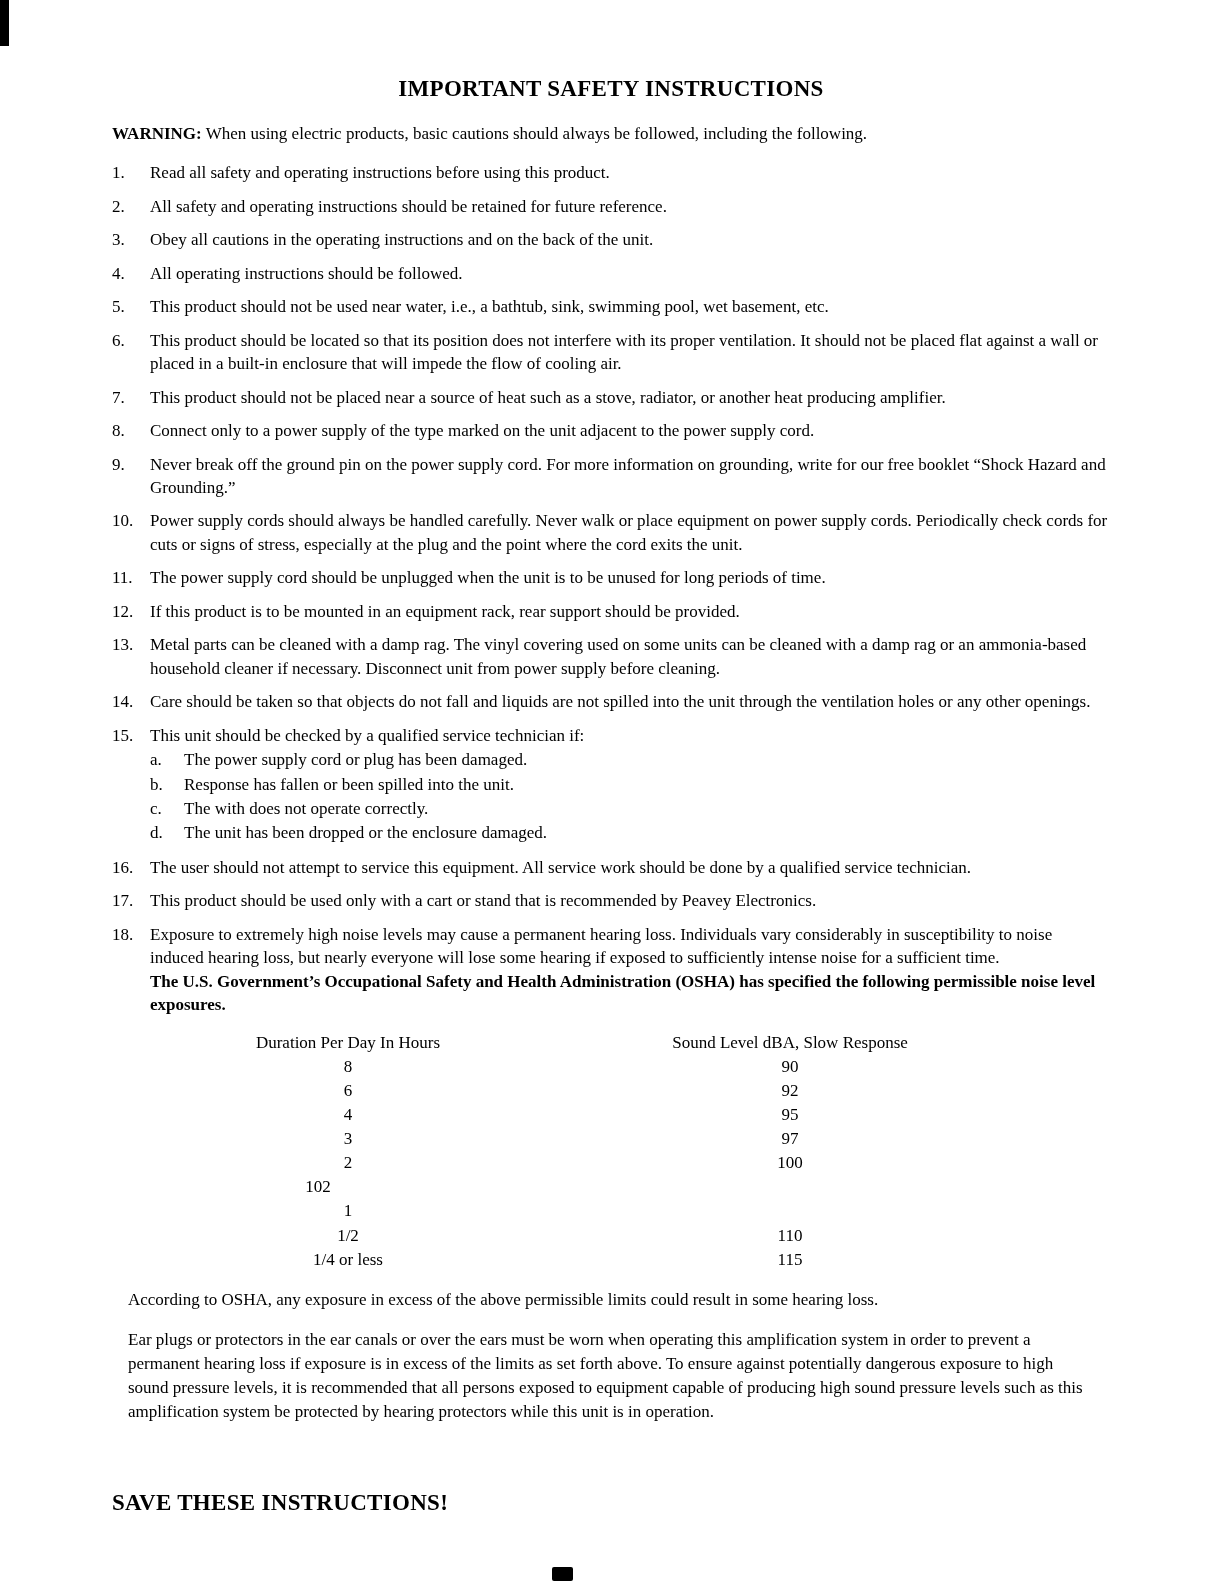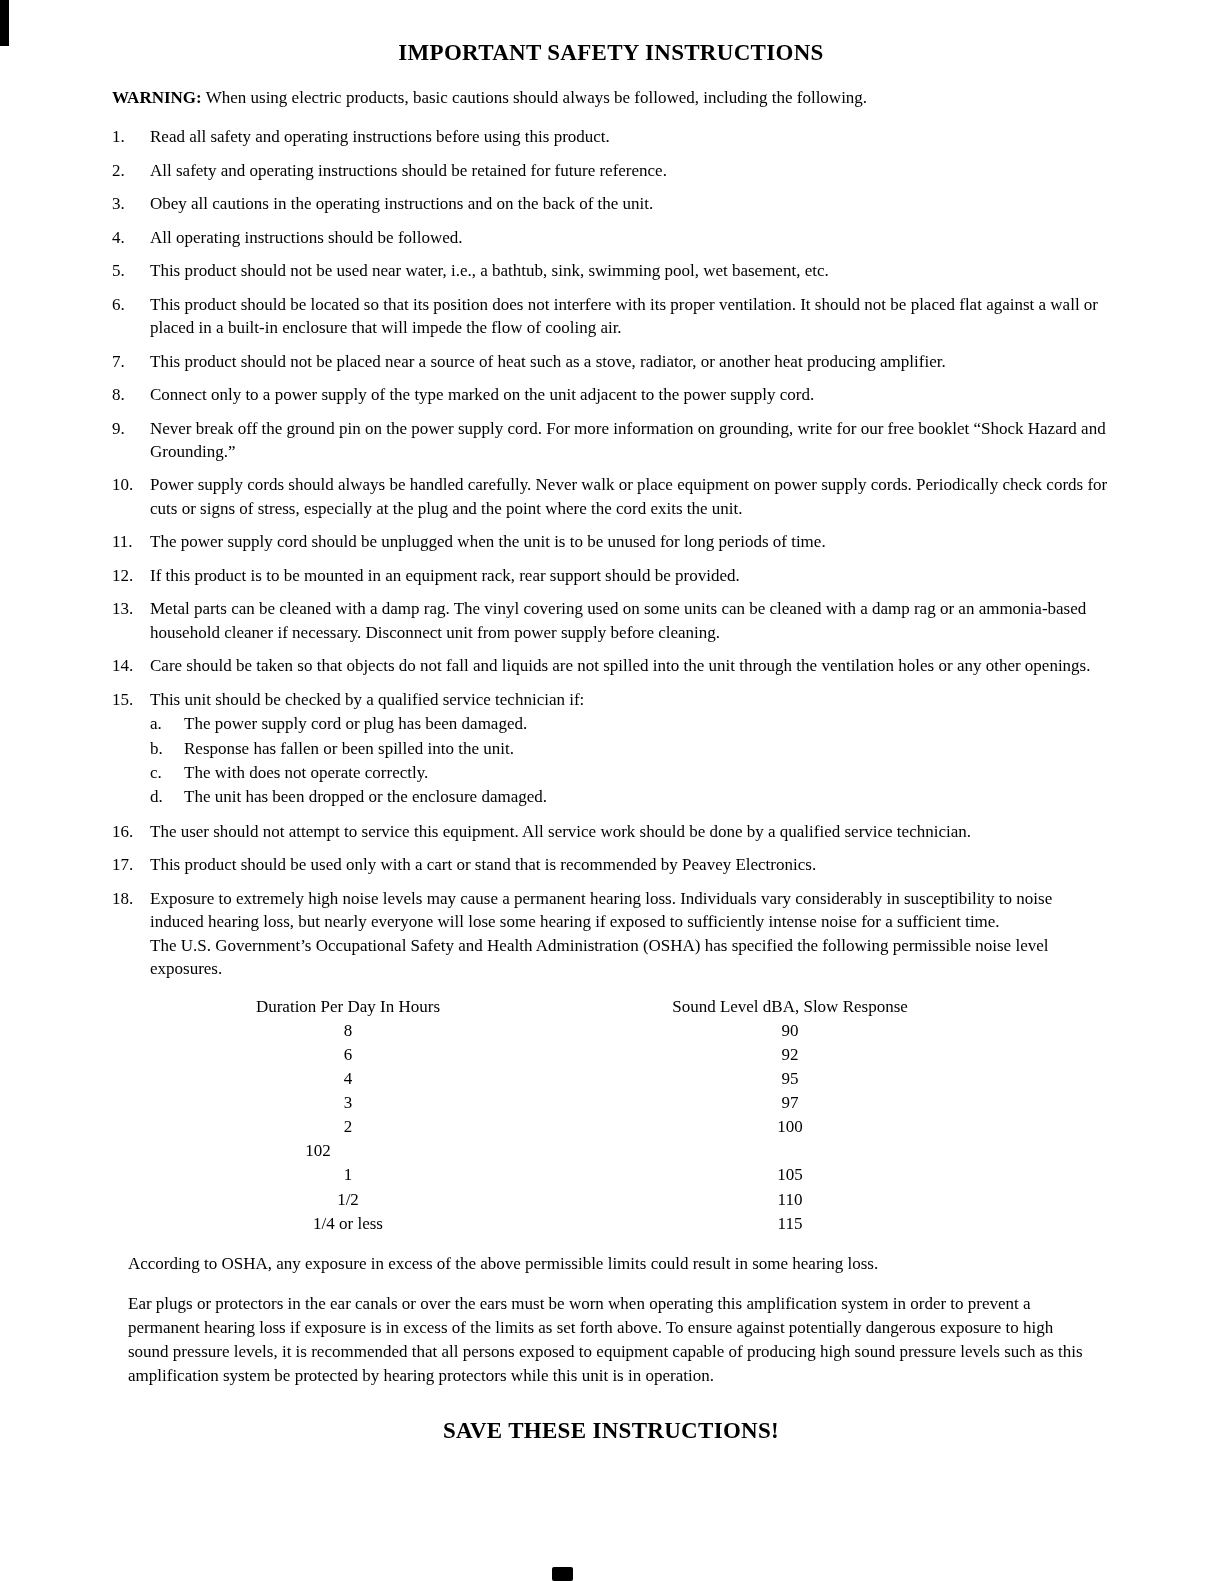--- a/index.html
+++ b/index.html
@@ -10,21 +10,21 @@
     font-family: "Liberation Serif", serif;
   }
   .sheet {
     position: relative;
     width: 1224px;
     height: 1581px;
     background: #ffffff;
     overflow: hidden;
   }
   .content {
-    padding: 40px 114px 0 112px;
+    padding: 76px 114px 0 112px;
   }
   .doc-title {
     text-align: center;
     font-weight: bold;
     font-size: 23px;
     letter-spacing: 0.3px;
     margin: 0 0 20px 0;
   }
   .warning {
     font-size: 17px;
@@ -36,21 +36,21 @@
     display: flex;
     font-size: 17px;
     line-height: 1.38;
     margin: 0 0 10px 0;
   }
   .item .num {
     flex: 0 0 38px;
     width: 38px;
   }
   .item-body { flex: 1; }
-  .item-body .block { display: block; }
+  .item-body .block { display: block; font-weight: bold; }
   .subitems { margin-top: 1px; }
   .subitem {
     display: flex;
     margin: 0 0 1px 0;
   }
   .subitem .sub-letter {
     flex: 0 0 34px;
     width: 34px;
   }
   .exposure-table {
@@ -69,25 +69,24 @@
     width: 412px;
     text-align: center;
   }
   .footer-notes {
     margin-top: 16px;
     font-size: 17px;
     line-height: 1.42;
   }
   .footer-notes p { margin: 16px; }
   .save-line {
-    text-align: center;
     font-weight: bold;
     font-size: 23px;
     letter-spacing: 0.3px;
-    margin-top: 30px;
+    margin-top: 66px;
   }
   .artifact {
     position: absolute;
     background: #000000;
   }
   .artifact-top-left {
     left: 0; top: 0;
     width: 9px; height: 46px;
   }
   .artifact-bottom {
@@ -227,21 +226,20 @@
           </div>
           <div class="trow">
             <span class="tcol1">2</span>
             <span class="tcol2">100</span>
           </div>
           <div class="trow">
             <span class="tcol2">102</span>
           </div>
           <div class="trow">
             <span class="tcol1">1</span>
-            <span class="tcol2">105</span>
           </div>
           <div class="trow">
             <span class="tcol1">1/2</span>
             <span class="tcol2">110</span>
           </div>
           <div class="trow">
             <span class="tcol1">1/4 or less</span>
             <span class="tcol2">115</span>
           </div>
         </div>

